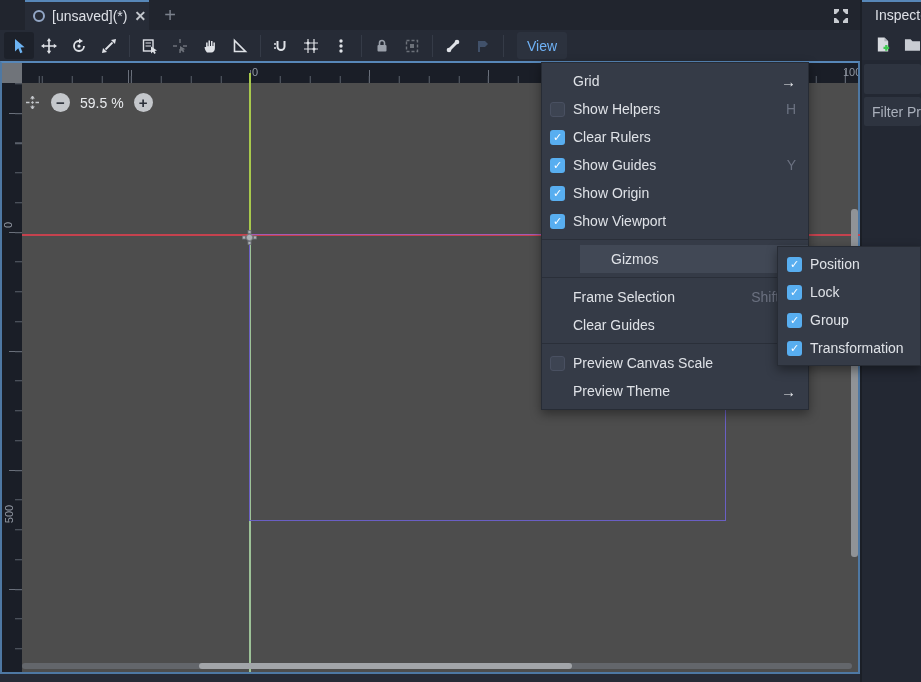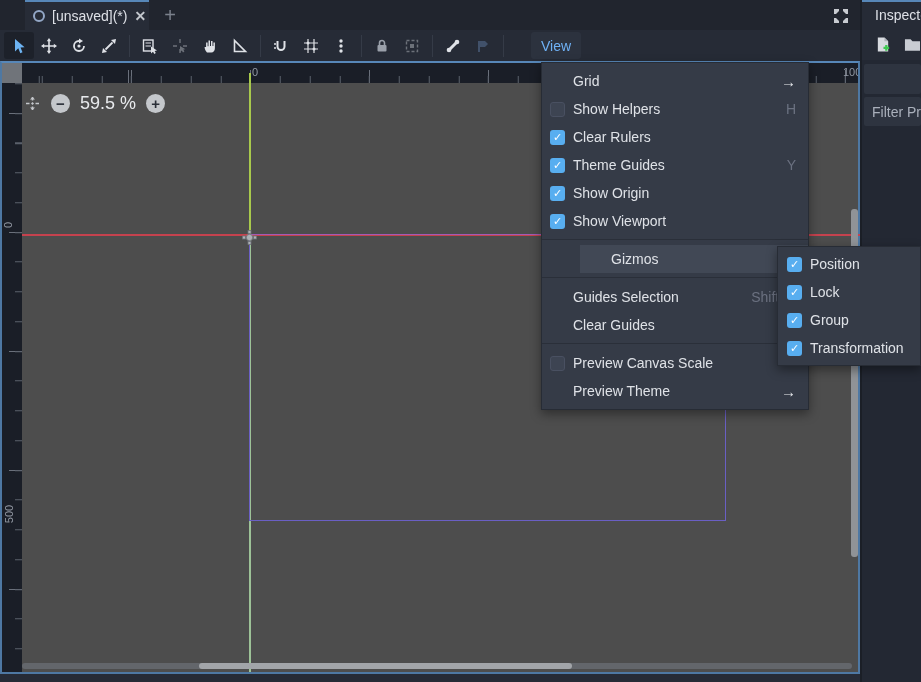--- a/index.html
+++ b/index.html
@@ -18,21 +18,21 @@
              display:flex; align-items:center; justify-content:center; }
   .expand-btn { position:absolute; right:8px; top:5px; width:22px; height:22px; display:flex; align-items:center; justify-content:center; }
 
   
   .toolbar { position:absolute; left:0; top:30px; width:860px; height:31px; background:#262b36;
              display:flex; align-items:center; padding-left:4px; }
   .tbtn { width:30px; height:27px; display:flex; align-items:center; justify-content:center; flex:none; border-radius:3px; }
   .tbtn.active { background:#1d212a; }
   .tbtn.dim { opacity:.38; }
   .tsep { width:1px; height:22px; background:#353b47; margin:0 5px; flex:none; }
-  .view-btn { position:absolute; left:531px; top:2px; height:27px; padding:0 10px; background:#2c323e; border-radius:3px;
+  .view-btn { position:absolute; left:517px; top:2px; height:27px; padding:0 10px; background:#2c323e; border-radius:3px;
               color:#6fb1f5; display:flex; align-items:center; font-size:14px; }
   .icon { display:block; }
 
   
   .canvas-area { position:absolute; left:0; top:61px; width:860px; height:613px; background:#4d4d4d;
                  border:2px solid #4e78a3; border-top-color:#5787b8; }
   .ruler-corner { position:absolute; left:0; top:0; width:20px; height:20px; background:#70747a; z-index:3; }
   .ruler-top { position:absolute; left:20px; top:0; right:0; height:20px; background:#1a1e27; overflow:hidden; z-index:2; }
   .ruler-top .ticks { position:absolute; left:0; right:0; bottom:0; height:7px;
       background:repeating-linear-gradient(90deg,#5a606b 0 1px,transparent 1px 29.75px); background-position:19.75px 0; }
@@ -53,21 +53,21 @@
              border:1px solid #6a5fc4; border-top-color:#a35bb4; }
   .origin-gizmo { position:absolute; left:240px; top:167px; z-index:6; }
 
   .hscroll-track { position:absolute; left:20px; bottom:3px; width:830px; height:6px; background:#646娱7收6b; background:#63666b; border-radius:3px; z-index:6; }
   .hscroll-thumb { position:absolute; left:197px; bottom:3px; width:373px; height:6px; background:#a2a5a9; border-radius:3px; z-index:7; }
   .vscroll-thumb { position:absolute; left:849px; top:146px; width:7px; height:348px; background:#909397; border-radius:3px; z-index:6; }
 
   .zoom-ctrl { position:absolute; left:22px; top:30px; display:flex; align-items:center; gap:10px; z-index:8; }
   .zoom-btn { width:19px; height:19px; border-radius:50%; background:#c4c7cb; color:#2a2f38; font-size:15px; font-weight:bold;
               display:flex; align-items:center; justify-content:center; line-height:1; }
-  .zoom-val { color:#e8eaed; font-size:18px; }
+  .zoom-val { color:#e8eaed; font-size:14px; }
 
   .bottom-strip { position:absolute; left:0; top:674px; width:860px; height:8px; background:#262b36; }
 
   
   .rpanel { position:absolute; left:860px; top:0; width:61px; height:682px; background:#232833; border-left:2px solid #1b1f27; overflow:hidden; }
   .rpanel-topline { height:2px; background:#5787b8; }
   .rpanel-header { height:26px; display:flex; align-items:center; padding-left:13px; color:#dde0e6; white-space:nowrap; background:#262b36; }
   .rpanel-tools { height:32px; display:flex; align-items:center; gap:13px; padding-left:13px; background:#262b36; }
   .rpanel-namebar { margin:4px 0 0 2px; height:30px; background:#2e3440; border-radius:2px; }
   .rpanel-filter { margin:3px 0 0 2px; height:29px; background:#2e3440; border-radius:2px; display:flex; align-items:center;
@@ -316,41 +316,41 @@
       <span class="cb off"></span>
       <span class="ml">Show Helpers</span>
       <span class="ms">H</span>
     </div>
     <div class="mi">
       <span class="cb on">✓</span>
       <span class="ml">Clear Rulers</span>
     </div>
     <div class="mi">
       <span class="cb on">✓</span>
-      <span class="ml">Theme Guides</span>
+      <span class="ml">Show Guides</span>
       <span class="ms">Y</span>
     </div>
     <div class="mi">
       <span class="cb on">✓</span>
       <span class="ml">Show Origin</span>
     </div>
     <div class="mi">
       <span class="cb on">✓</span>
       <span class="ml">Show Viewport</span>
     </div>
     <div class="msep"></div>
     <div class="mi hl">
       <span class="cb none"></span>
       <span class="ml">Gizmos</span>
       <span class="arr">→</span>
     </div>
     <div class="msep"></div>
     <div class="mi">
       <span class="cb none"></span>
-      <span class="ml">Guides Selection</span>
+      <span class="ml">Frame Selection</span>
       <span class="ms">Shift+F</span>
     </div>
     <div class="mi">
       <span class="cb none"></span>
       <span class="ml">Clear Guides</span>
     </div>
     <div class="msep"></div>
     <div class="mi">
       <span class="cb off"></span>
       <span class="ml">Preview Canvas Scale</span>

